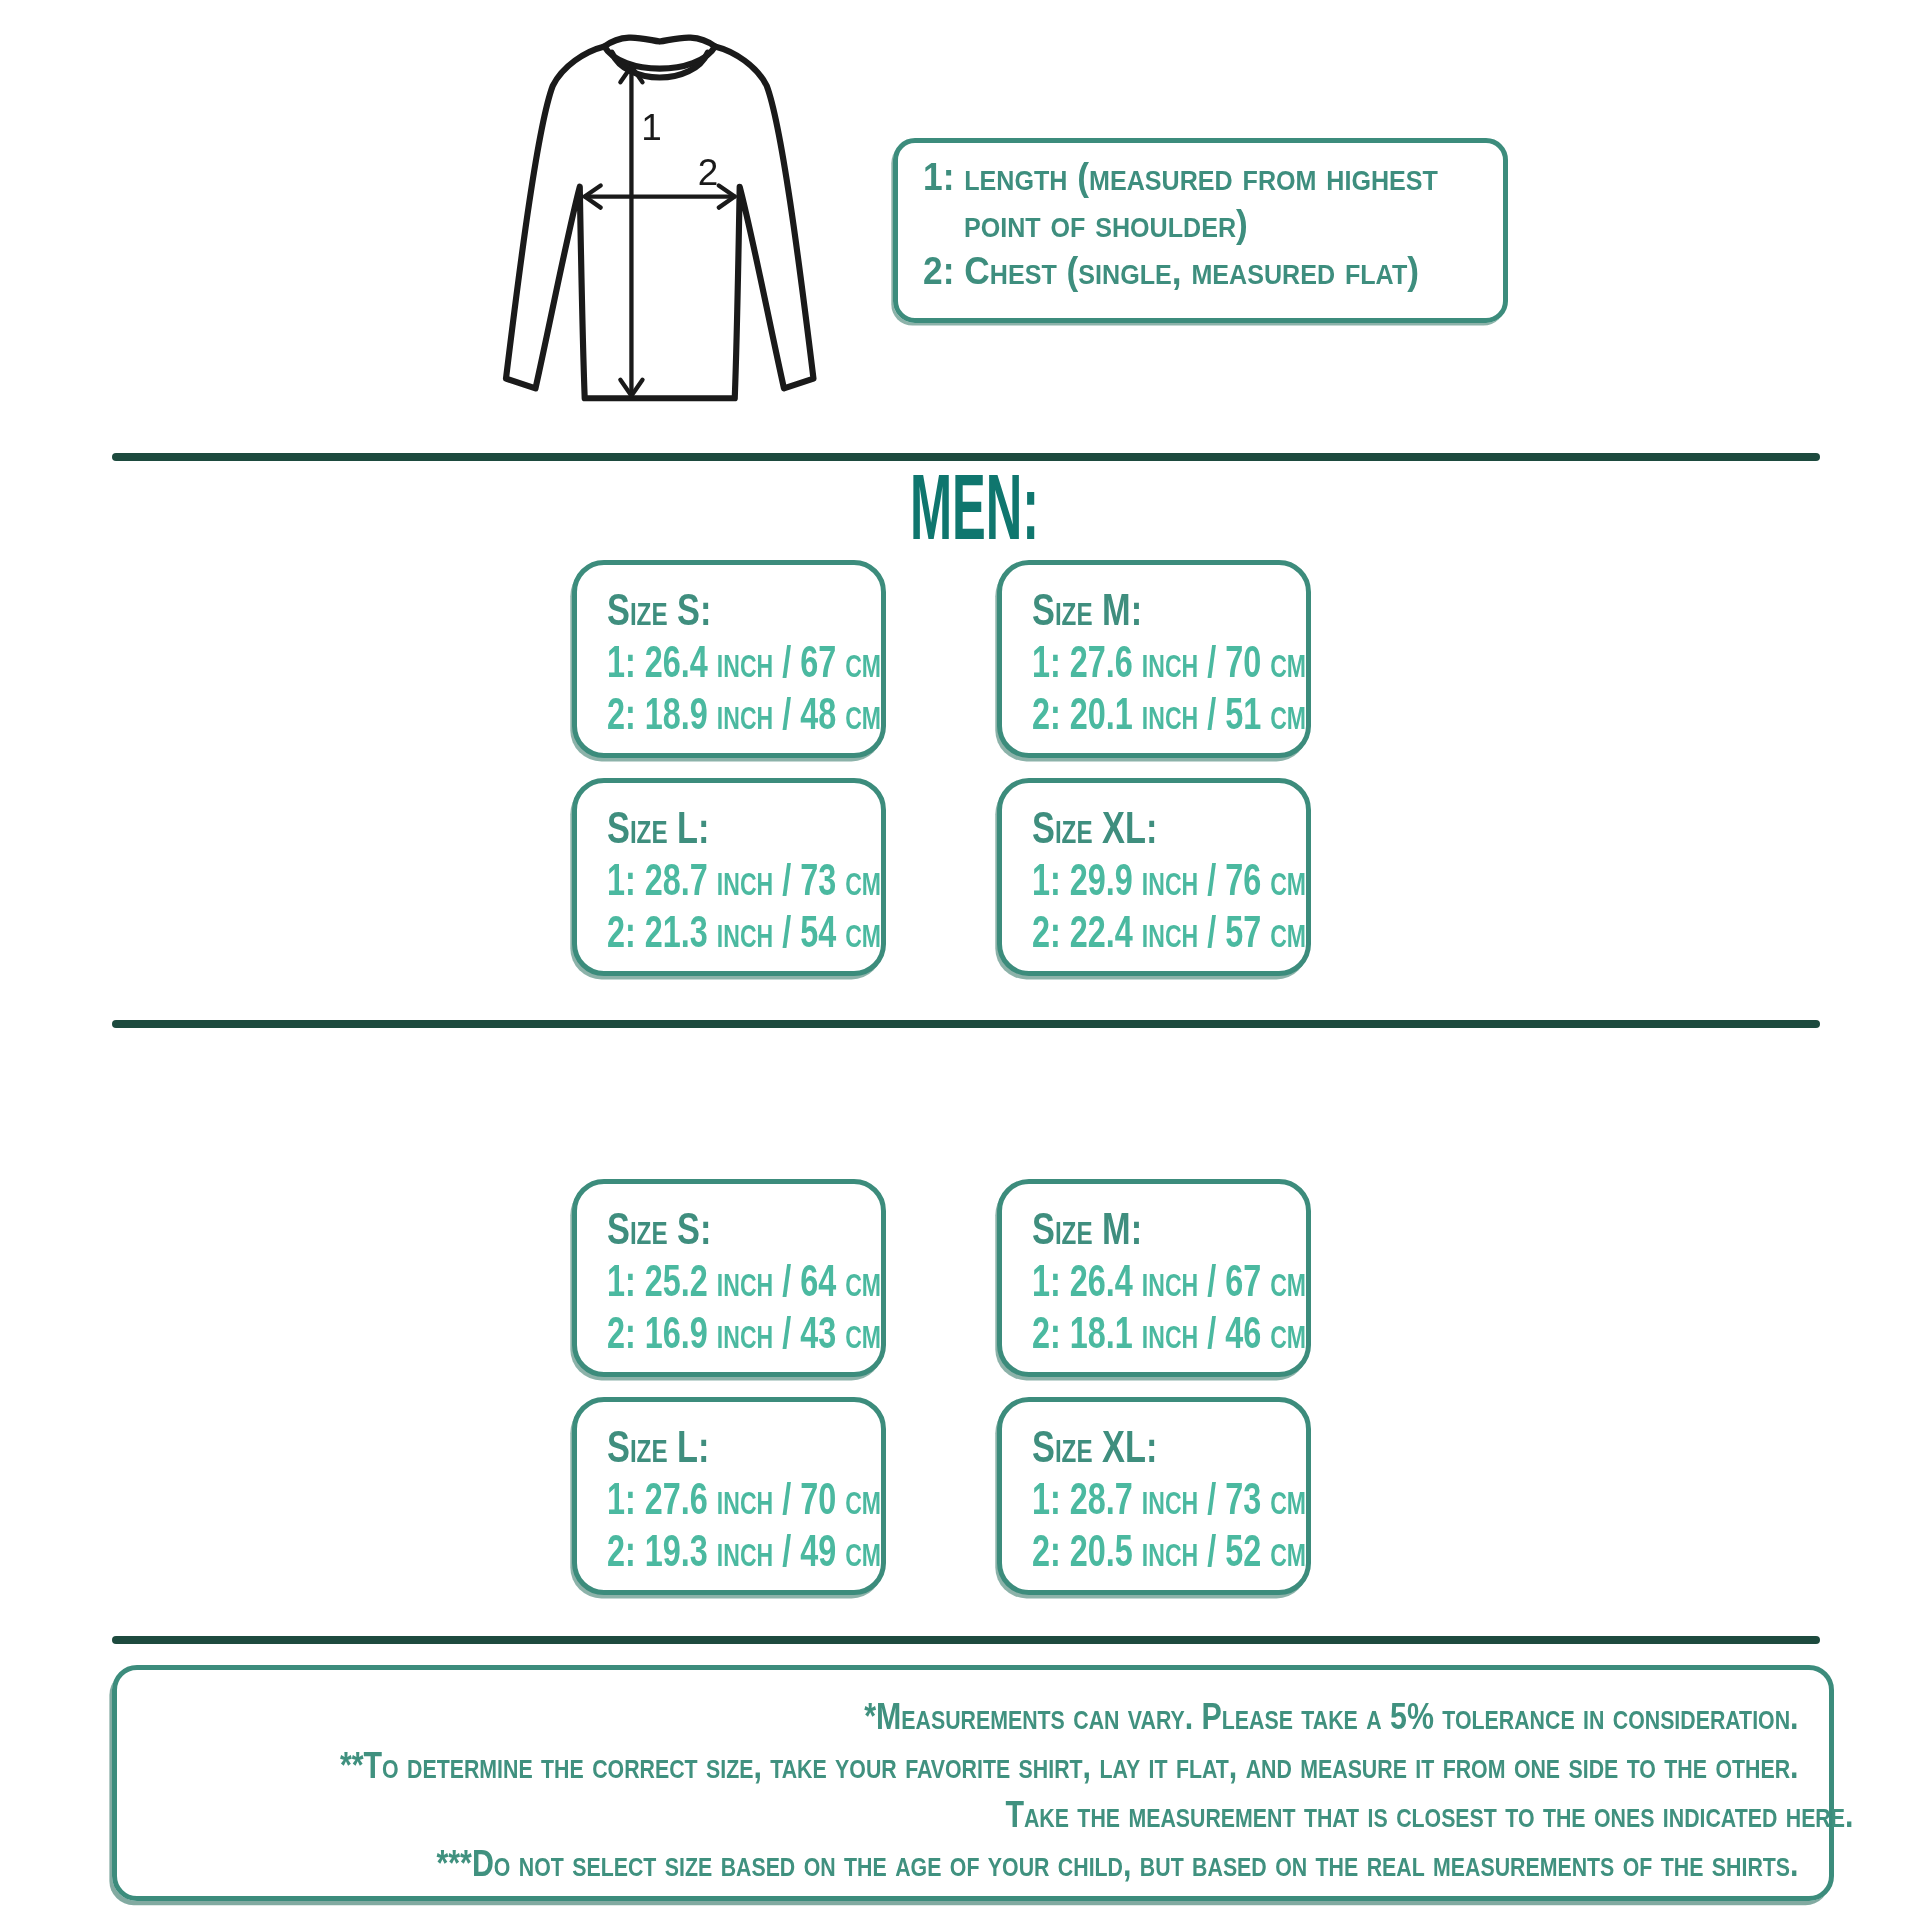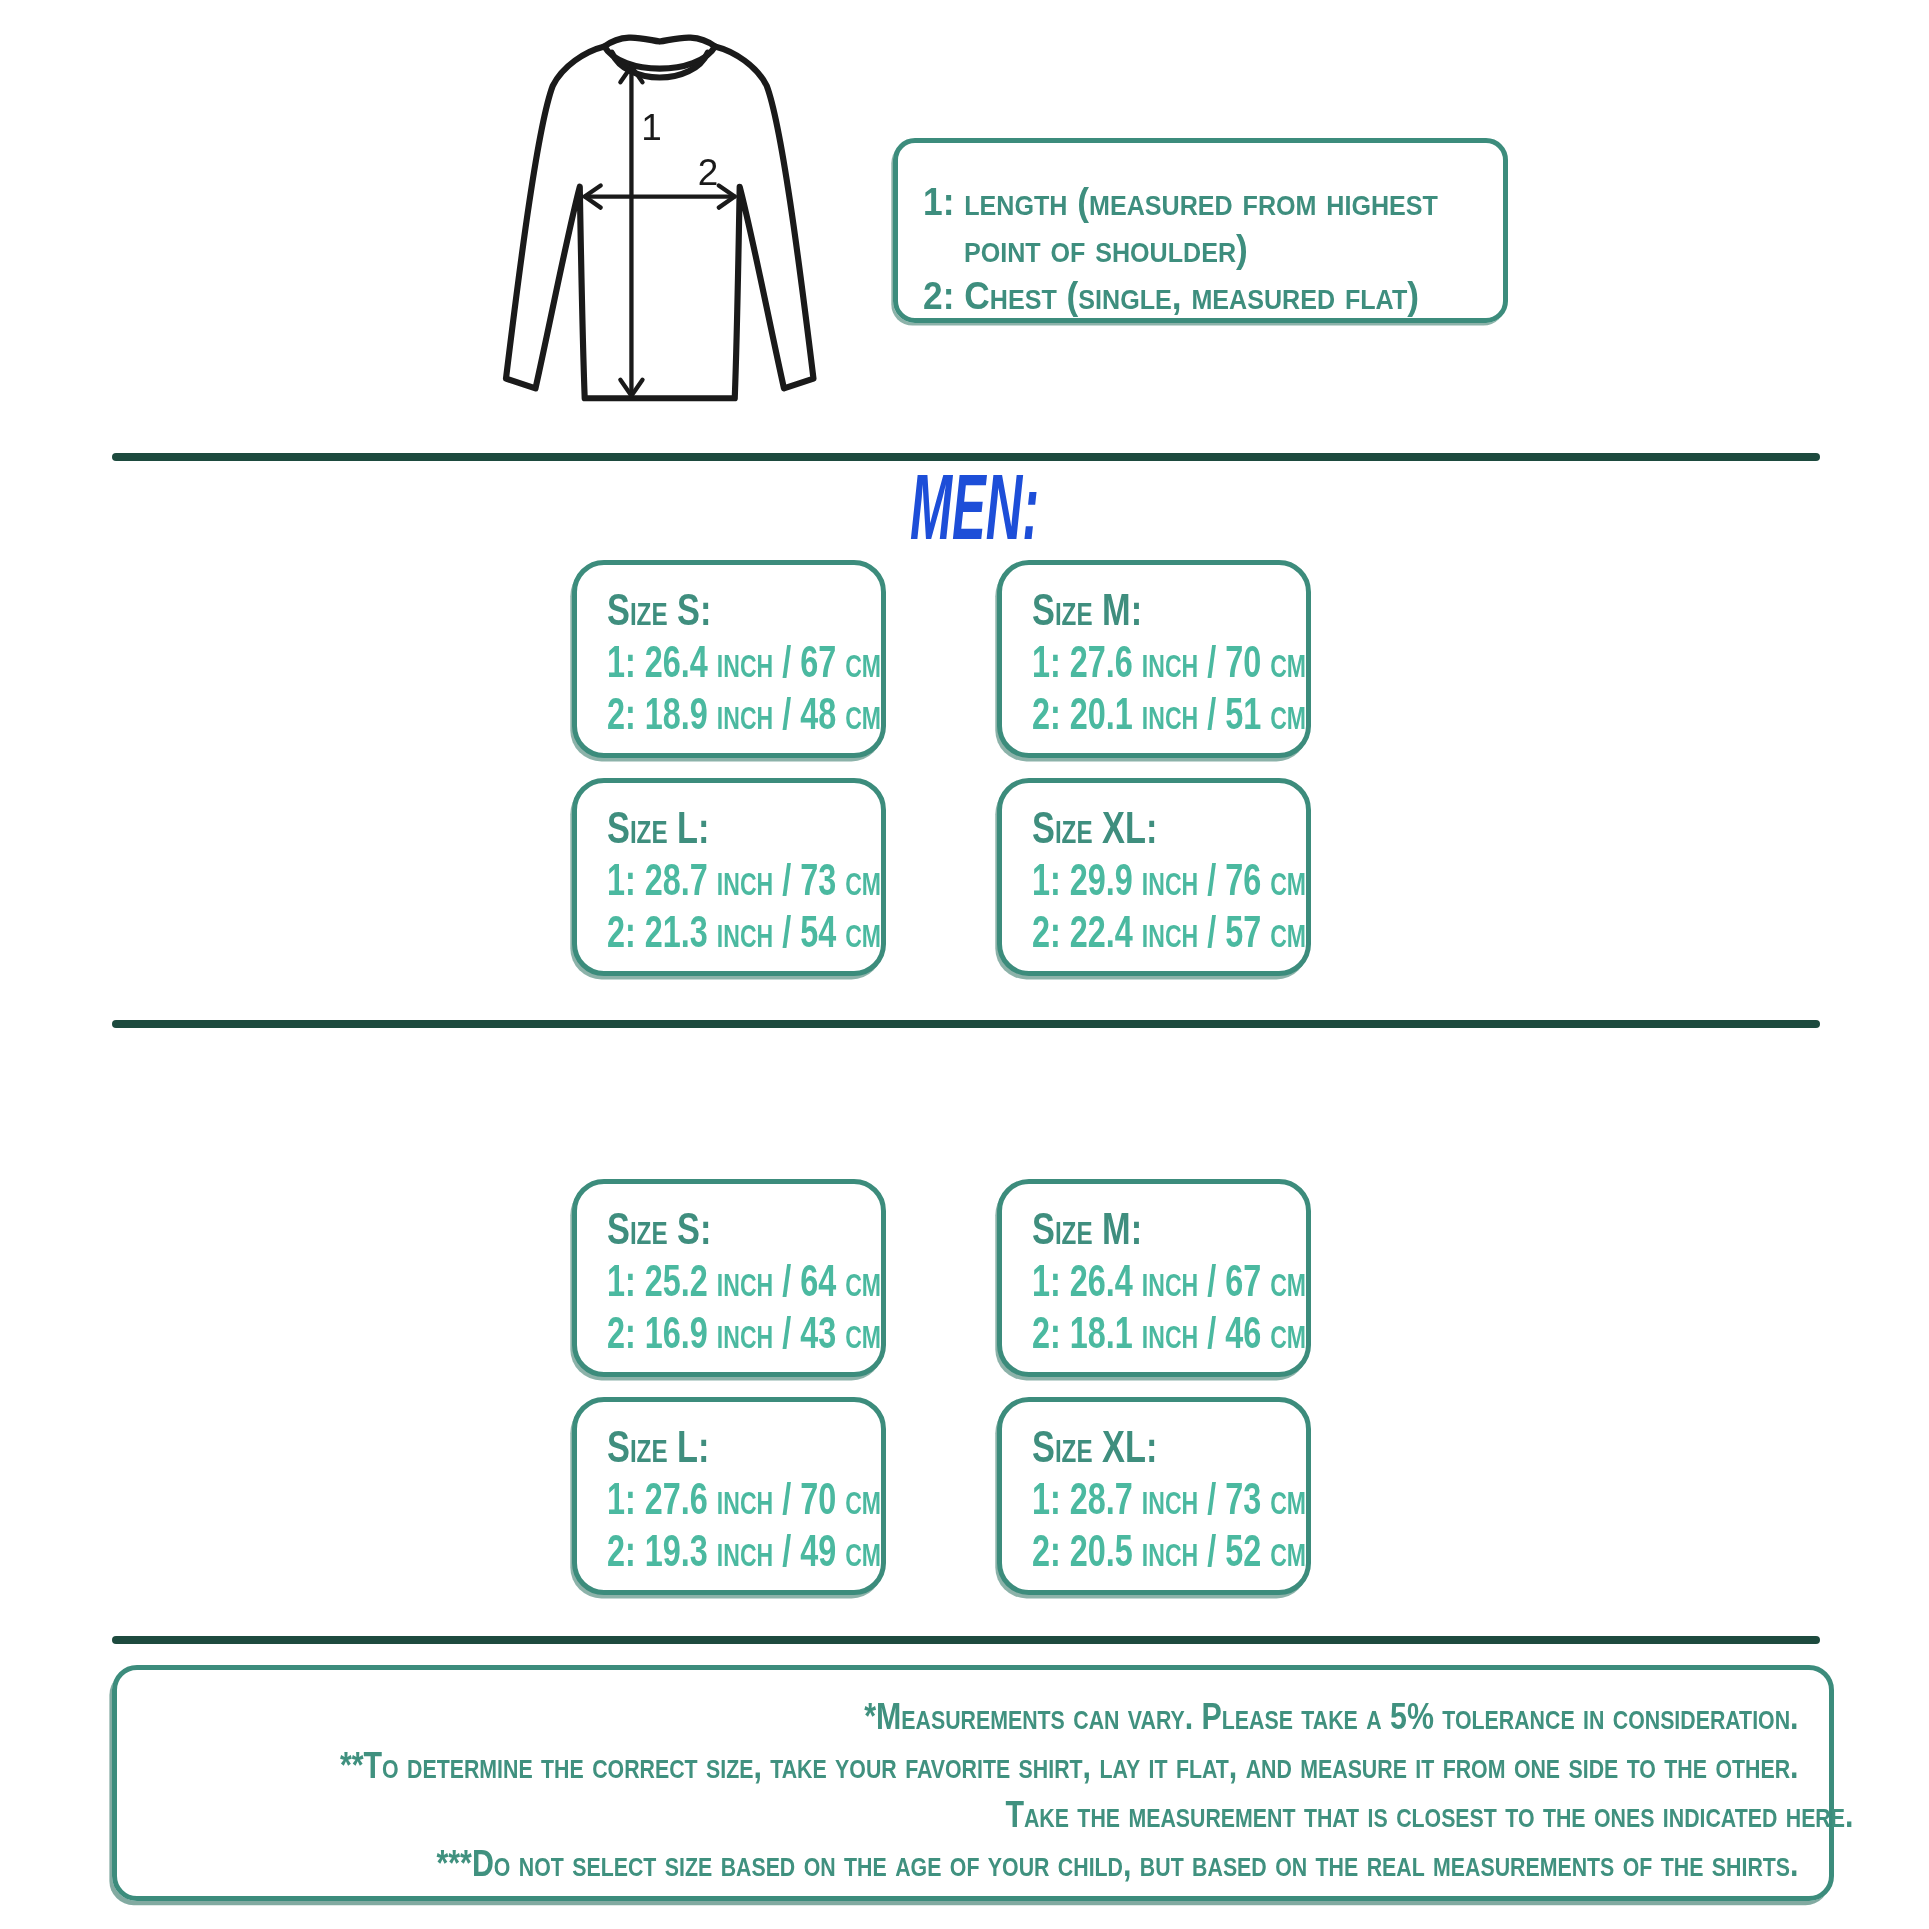--- a/index.html
+++ b/index.html
@@ -7,33 +7,33 @@
        font-family:"Liberation Sans",sans-serif;}
   .canvas{position:absolute;inset:0;}
 
   
   .shirt-svg{position:absolute;left:474px;top:11.7px;width:369px;height:406px;}
 
   
   .legend-box{position:absolute;left:893px;top:138px;width:615px;height:185px;
       box-sizing:border-box;border:5.9px solid #3C8C7C;border-radius:22px;
       box-shadow:-2.5px 3.4px 0 -0.8px rgba(46,114,99,.55);
-      padding:36px 25px 0 25px;}
+      padding:11px 25px 0 25px;}
   .legend-item{width:587px;transform:scaleX(.93);transform-origin:left top;
       color:#3E8E7E;font-weight:bold;font-size:38px;line-height:47px;
       font-variant-caps:small-caps;padding-left:44px;text-indent:-44px;}
 
   
   .divider{position:absolute;left:112px;width:1708px;height:7.6px;
       background:#1D4A3E;border-radius:4.2px;}
   .d1{top:453px}.d2{top:1020px}.d3{top:1636px}
 
   
   .section-title{position:absolute;left:572px;width:806px;text-align:center;
-      color:#1d4ed8;font-weight:bold;font-size:92px;line-height:81px;font-style:italic;}
+      color:#0f766e;font-weight:bold;font-size:92px;line-height:81px;}
   .section-title span{display:inline-block;transform:scaleX(.55);transform-origin:center top;}
   .t-men{top:467px}.t-women{top:1047px}
 
   
   .size-box{position:absolute;width:314px;height:198px;box-sizing:border-box;
       border:5.9px solid #3C8C7C;border-radius:32px;background:#fff;
       box-shadow:-2.5px 4.2px 0 -0.8px rgba(46,114,99,.55);
       padding:18.5px 0 0 30px;}
   .size-label{color:#3F8E7E;font-weight:bold;font-size:44px;line-height:52px;
       font-variant-caps:small-caps;white-space:nowrap;

